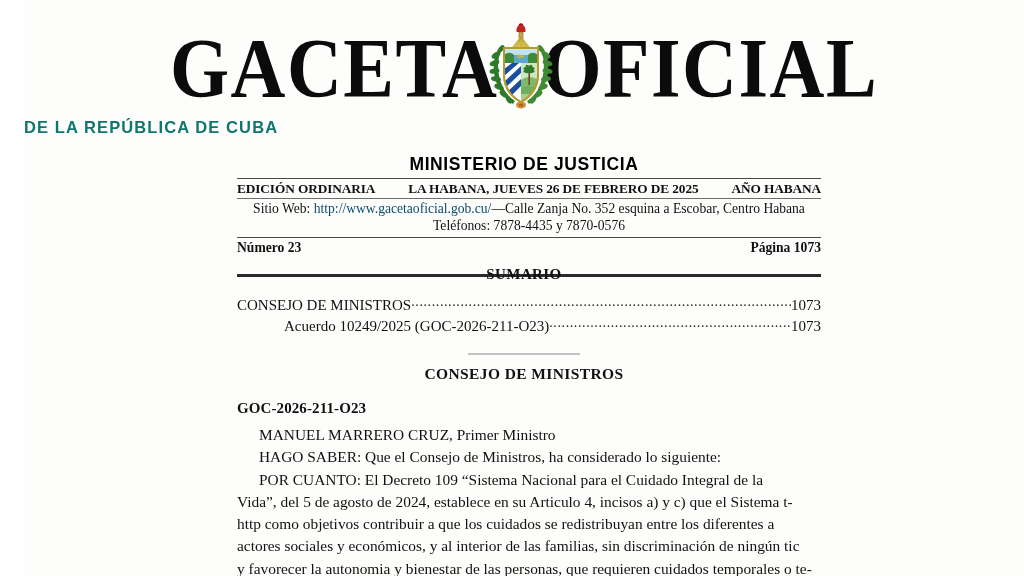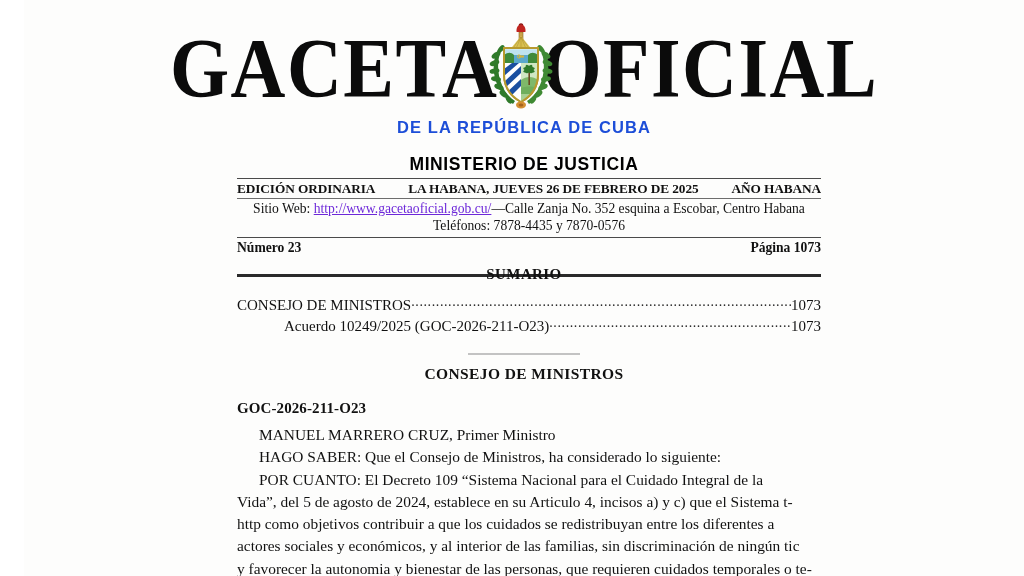--- a/index.html
+++ b/index.html
@@ -56,26 +56,26 @@
     margin: 0 -4px;
     z-index: 5;
     flex: 0 0 auto;
   }
   .emblem svg { display: block; width: 100%; height: 100%; }
 
   .subtitle-country {
     position: absolute;
     left: 0; right: 0;
     top: 118px;
-    text-align: center;
+    text-align: left;
     font-family: "Liberation Sans", "DejaVu Sans", sans-serif;
     font-weight: 700;
     font-size: 16.5px;
     letter-spacing: 1.1px;
-    color: #1d4ed8;
+    color: #0f766e;
   }
 
   .ministry {
     position: absolute;
     left: 0; right: 0;
     top: 154px;
     text-align: center;
     font-family: "Liberation Sans", "DejaVu Sans", sans-serif;
     font-weight: 700;
     font-size: 17.5px;
@@ -115,22 +115,21 @@
   .edicion-row .center-part { flex: 0 0 auto; }
 
   .contact {
     text-align: center;
     font-size: 13.6px;
     padding: 2px 0 1px 0;
     white-space: nowrap;
   }
   .contact .label { }
   .weblink {
-    color: #6d28d9;
-    text-decoration: underline;
+    color: #0c4a6e;
     text-underline-offset: 1px;
   }
   .phones {
     text-align: center;
     font-size: 13.6px;
     padding: 0 0 3px 0;
     white-space: nowrap;
   }
 
   .numero-row {

